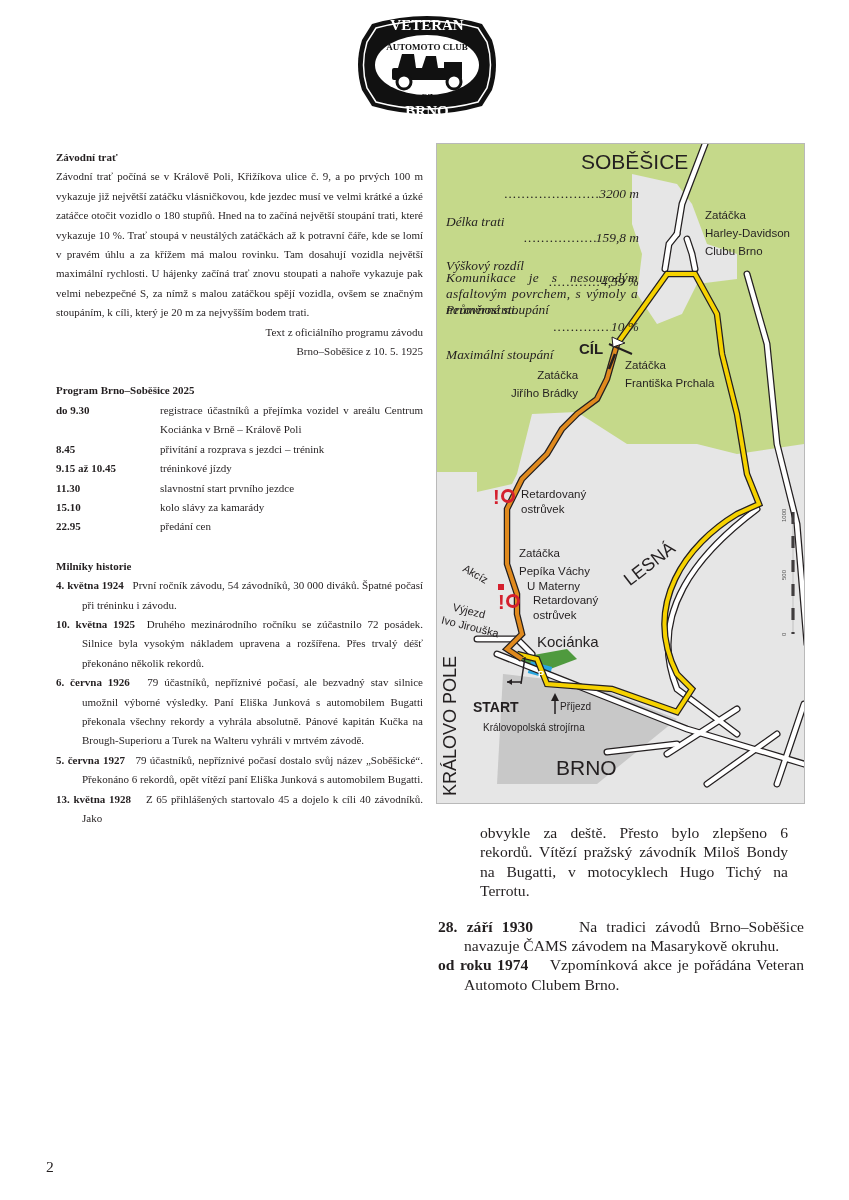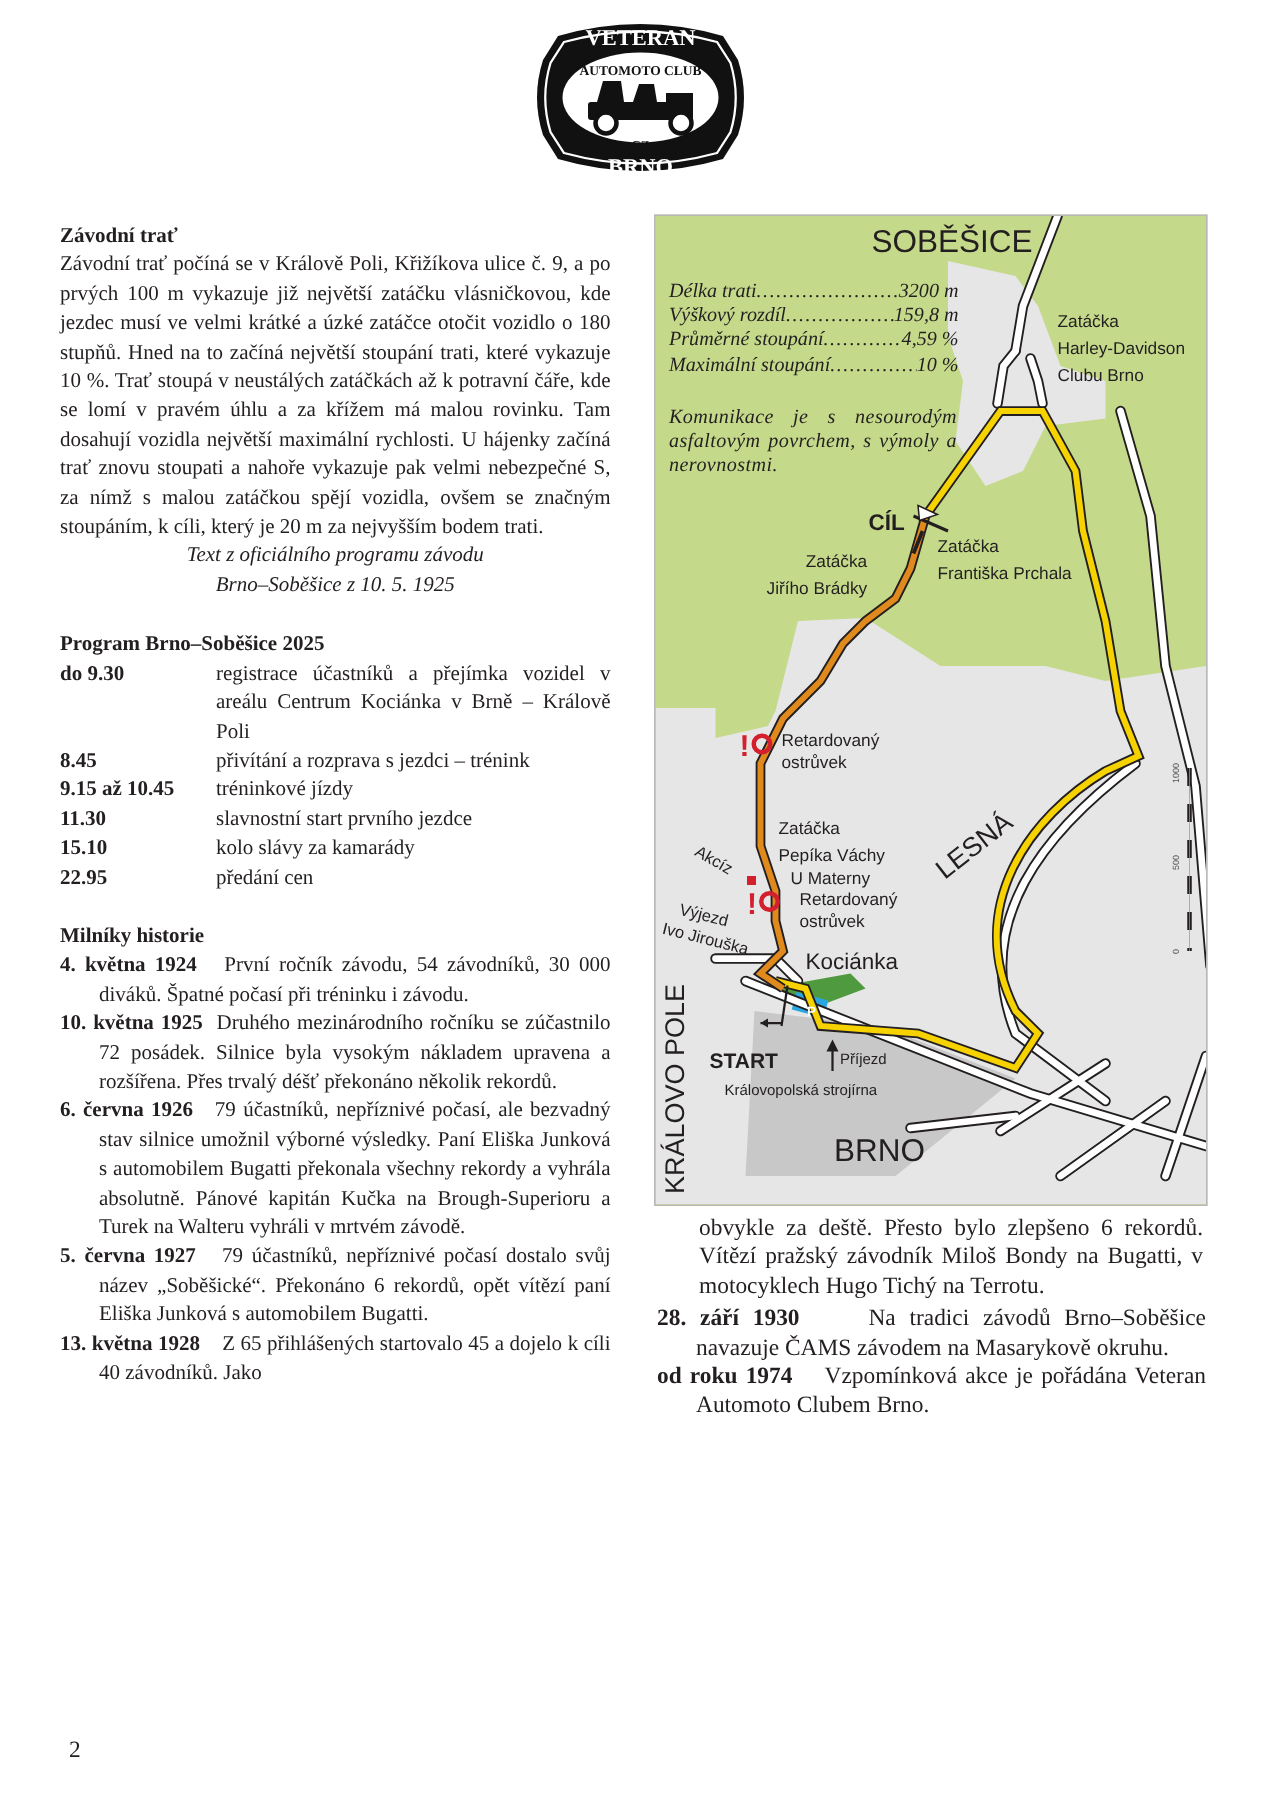--- a/index.html
+++ b/index.html
@@ -1,37 +1,37 @@
 <!DOCTYPE html>
 <html><head>
 <meta charset="utf-8">
 <style>
   html, body { margin:0; padding:0; background:#ffffff; }
   body { width:849px; height:1200px; position:relative; overflow:hidden;
          font-family:"Liberation Serif", "DejaVu Serif", serif; color:#231f20; }
   .logo { position:absolute; left:352px; top:10px; width:150px; height:110px; }
-  .col-left { position:absolute; left:40px; top:148px; width:367px; font-size:14px; line-height:19.4px; }
+  .col-left { position:absolute; left:56px; top:148px; width:367px; font-size:11px; line-height:19.4px; }
   .h { font-weight:bold; margin:0; }
   .just { text-align:justify; }
-  .quote { text-align:center; font-style:italic; }
+  .quote { text-align:right; }
   .gap { height:20px; }
   .prog-row { display:flex; }
   .prog-time { font-weight:bold; width:104px; flex:none; }
   .prog-act { flex:1; text-align:justify; }
   .mile { text-align:justify; padding-left:26px; text-indent:-26px; margin:0; }
   .mile b { font-weight:bold; }
   .col-right { position:absolute; left:438px; top:807px; width:366px; font-size:15.6px; line-height:19.4px; }
-  .cont { padding-left:26px; text-align:justify; margin:2px; }
+  .cont { padding-left:26px; text-align:justify; margin:16px; }
   .page-num { position:absolute; left:46px; top:1158px; font-size:15.6px; }
   .map { position:absolute; left:436px; top:143px; width:367px; height:659px; border:1px solid #b9b9b9; overflow:hidden; background:#c5d98a; }
   .map svg { position:absolute; left:0; top:0; }
   .map .lbl { position:absolute; font-family:"Liberation Sans", "DejaVu Sans", sans-serif; color:#231f20; white-space:nowrap; }
   .stats { position:absolute; left:9px; top:42px; font-style:italic; font-size:13.4px; line-height:16.2px; font-family:"Liberation Serif", serif; }
   .stats .row { display:flex; width:193px; }
-  .stats .k { flex:none; }
+  .stats .k { flex:none;margin-top:28px; }
   .stats .dots { flex:1; overflow:hidden; white-space:nowrap; letter-spacing:1px; }
   .stats .v { flex:none; text-align:right; }
   .note { position:absolute; left:9px; top:126px; width:192px; font-style:italic; font-size:13.4px; line-height:16.2px; text-align:justify; font-family:"Liberation Serif", serif; letter-spacing:0.3px; }
 </style>
 </head>
 <body>
 
 <div class="logo">
   <svg width="150" height="110" viewBox="0 0 150 110">
     <path d="M20 14 Q75 -2 130 14 L140 30 Q148 55 140 80 L130 96 Q75 112 20 96 L10 80 Q2 55 10 30 Z" fill="#111"></path>

